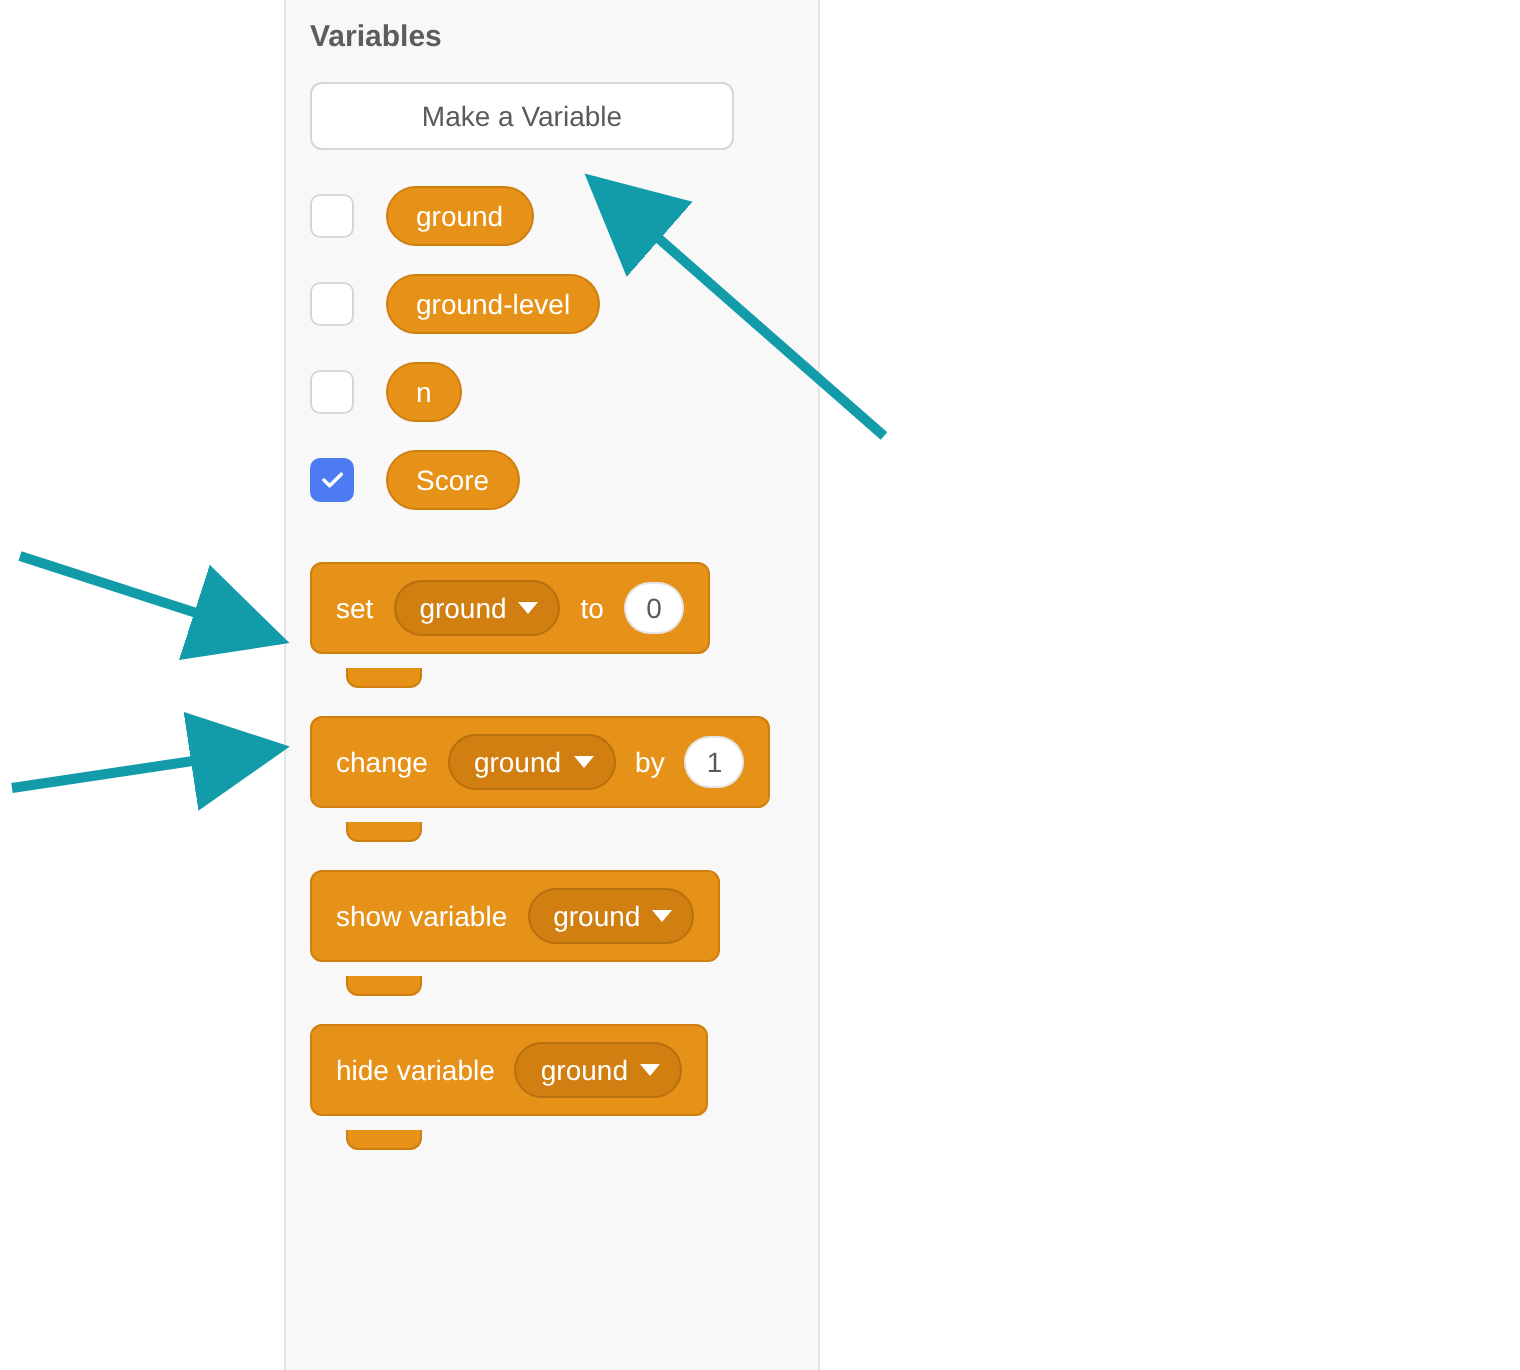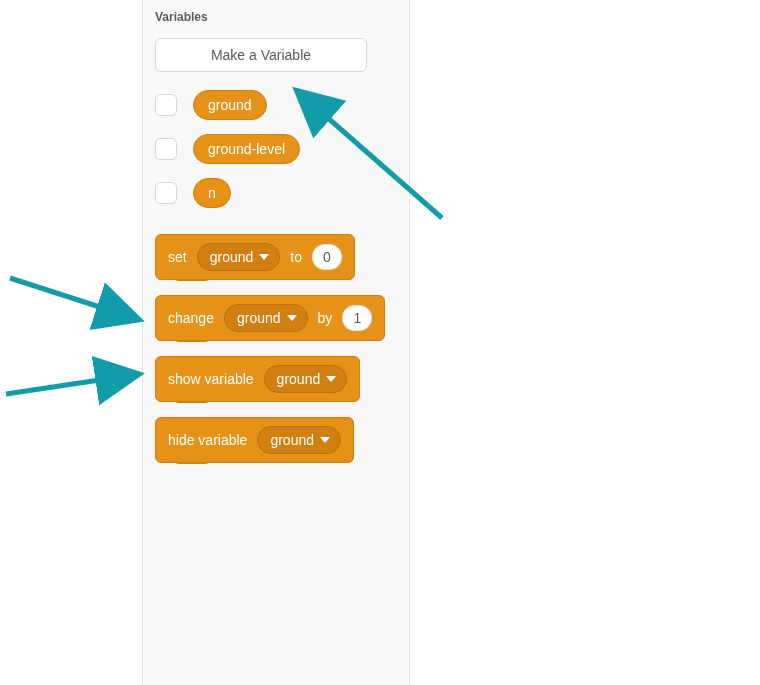--- a/index.html
+++ b/index.html
@@ -17,21 +17,21 @@
       top: 0;
       width: 268px;
       height: 685px;
       background: #f8f8f8;
       border-left: 1px solid #e6e6e6;
       border-right: 1px solid #e6e6e6;
       padding: 10px 12px 0 12px;
     }
     .section-title {
       color: #5c5c5c;
-      font-size: 12px;
+      font-size: 15px;
       font-weight: 600;
       margin-bottom: 14px;
     }
     .make-variable-btn {
       width: 212px;
       height: 34px;
       background: #fff;
       border: 1px solid #d6d6d6;
       border-radius: 6px;
       color: #5a5a5a;
@@ -78,21 +78,21 @@
     .block {
       background: #e69117;
       border: 1px solid #cf7f10;
       border-radius: 6px;
       color: #fff;
       font-size: 14px;
       padding: 8px 12px;
       display: inline-flex;
       align-items: center;
       gap: 10px;
-      margin-bottom: 0;
+      margin-bottom: 16px;
       position: relative;
     }
     .block-wrap { margin-bottom: 6px; }
     .notch {
       width: 38px;
       height: 10px;
       background: #e69117;
       border: 1px solid #cf7f10;
       border-top: none;
       border-radius: 0 0 6px 6px;
@@ -148,20 +148,28 @@
         <div class="var-pill"><span>ground</span></div>
       </div>
       <div class="var-row">
         <div class="chk"></div>
         <div class="var-pill"><span>ground-level</span></div>
       </div>
       <div class="var-row">
         <div class="chk"></div>
         <div class="var-pill"><span>n</span></div>
       </div>
+      <div class="var-row">
+        <div class="chk checked">
+          <svg viewBox="0 0 24 24">
+            <path d="M5 12l5 5L20 7" stroke="#fff" stroke-width="3" fill="none" stroke-linecap="round" stroke-linejoin="round"></path>
+          </svg>
+        </div>
+        <div class="var-pill"><span>Score</span></div>
+      </div>
     </div>
 
   <div style="height:12px"></div>
 
   <div class="block-wrap">
     <div class="block">
       <span>set</span>
       <span class="dropdown">
         <span>ground</span>
         <span class="caret"></span>

